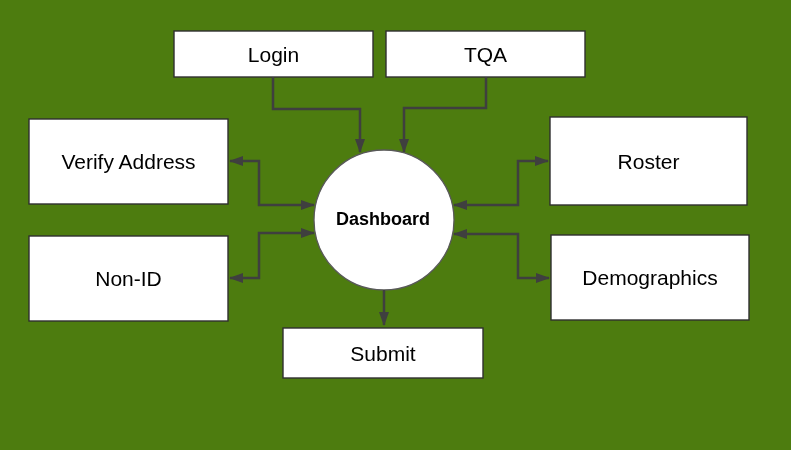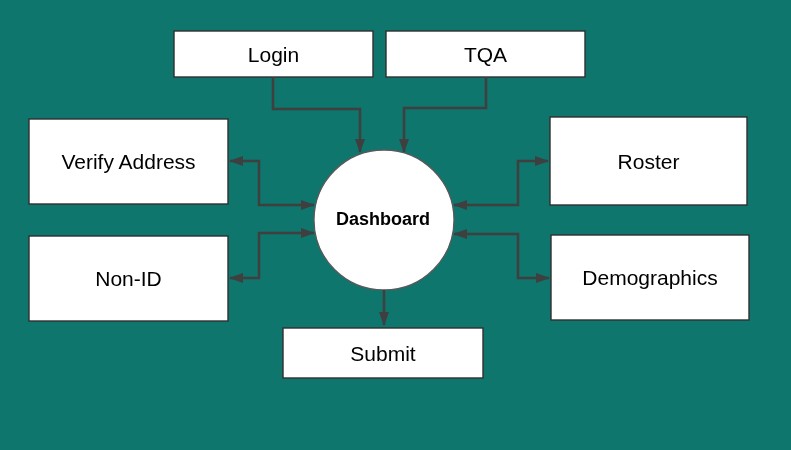--- a/index.html
+++ b/index.html
@@ -1,20 +1,20 @@
 <!DOCTYPE html>
 <html><head>
 <meta charset="utf-8">
 <style>
   html, body { margin: 0; padding: 0; background: #ffffff; }
   .canvas {
     position: relative;
     width: 791px;
     height: 450px;
-    background: #0f766e;
+    background: #4d7c0f;
     overflow: hidden;
     font-family: "Liberation Sans", sans-serif;
   }
   svg { display: block; }
   .node-rect { fill: #ffffff; stroke-width: 1.4px; }
   .hub-circle { fill: #ffffff; stroke-width: 1.3px; }
   .connector { fill: none; stroke-width: 2.5px; stroke-linejoin: miter; stroke-linecap: butt; }
   .node-label {
     font-family: "Liberation Sans", sans-serif;
     font-size: 21px;

